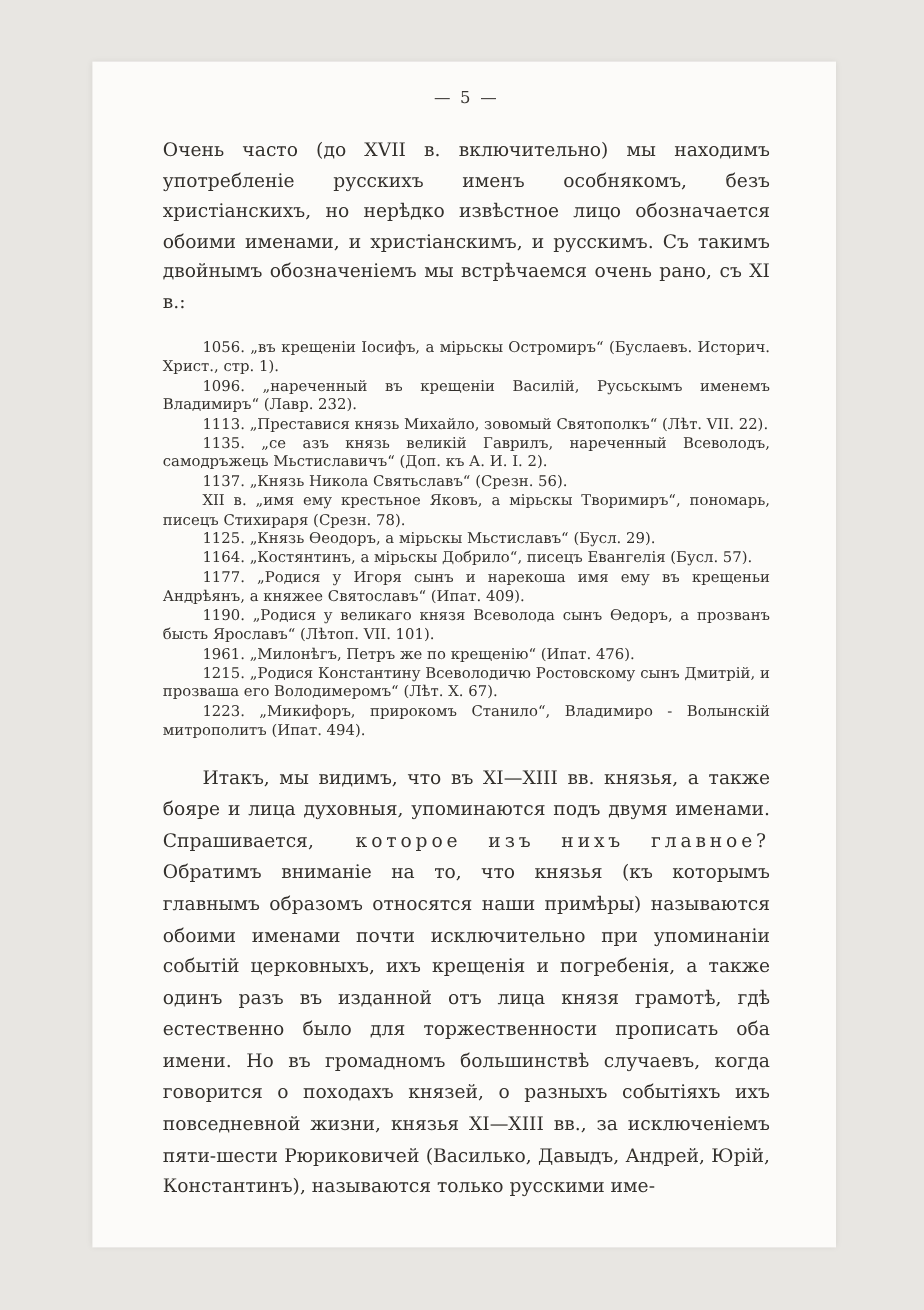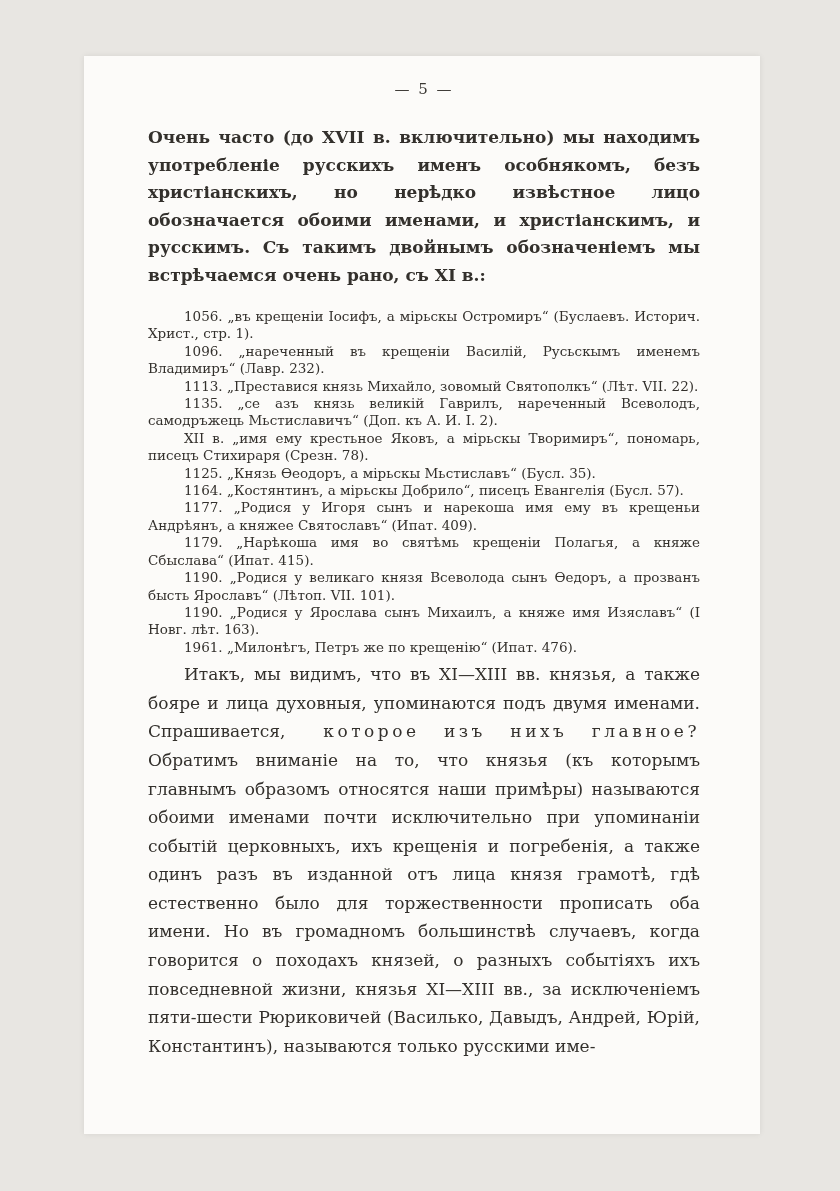--- a/index.html
+++ b/index.html
@@ -27,23 +27,22 @@
     font-size: 15px;
     letter-spacing: 2px;
     color: #3a3733;
     margin-bottom: 26px;
   }
   .intro {
     font-size: 17px;
     line-height: 27.5px;
     text-align: justify;
     margin-bottom: 19px;
-    font-weight: bold;
   }
-  .entries { margin-bottom: 4px; }
+  .entries { margin-bottom: 20px; }
   .entry {
     font-size: 13.5px;
     line-height: 17.4px;
     text-align: justify;
     text-indent: 36px;
   }
   .closing {
     font-size: 17px;
     line-height: 28.6px;
     text-align: justify;
@@ -63,26 +62,27 @@
 
     <div class="page-number">—  5  —</div>
 
     <p class="intro">Очень часто (до XVII в. включительно) мы находимъ употребленіе русскихъ именъ особнякомъ, безъ христіанскихъ, но нерѣдко извѣстное лицо обозначается обоими именами, и христіанскимъ, и русскимъ. Съ такимъ двойнымъ обозначеніемъ мы встрѣчаемся очень рано, съ XI в.:</p>
 
     <div class="entries">
       <p class="entry">1056. „въ крещеніи Іосифъ, а мірьскы Остромиръ“ (Буслаевъ. Историч. Христ., стр. 1).</p>
       <p class="entry">1096. „нареченный въ крещеніи Василій, Русьскымъ именемъ Владимиръ“ (Лавр. 232).</p>
       <p class="entry">1113. „Преставися князь Михайло, зовомый Святополкъ“ (Лѣт. VII. 22).</p>
       <p class="entry">1135. „се азъ князь великій Гаврилъ, нареченный Всеволодъ, самодръжець Мьстиславичъ“ (Доп. къ А. И. I. 2).</p>
+      <p class="entry">1137. „Князь Никола Святьславъ“ (Срезн. 56).</p>
       <p class="entry">XII в. „имя ему крестьное Яковъ, а мірьскы Творимиръ“, пономарь, писецъ Стихираря (Срезн. 78).</p>
-      <p class="entry">1125. „Князь Ѳеодоръ, а мірьскы Мьстиславъ“ (Бусл. 35).</p>
+      <p class="entry">1125. „Князь Ѳеодоръ, а мірьскы Мьстиславъ“ (Бусл. 29).</p>
       <p class="entry">1164. „Костянтинъ, а мірьскы Добрило“, писецъ Евангелія (Бусл. 57).</p>
       <p class="entry">1177. „Родися у Игоря сынъ и нарекоша имя ему въ крещеньи Андрѣянъ, а княжее Святославъ“ (Ипат. 409).</p>
-      <p class="entry">1179. „Нарѣкоша имя во святѣмь крещеніи Полагья, а княже Сбыслава“ (Ипат. 415).</p>
       <p class="entry">1190. „Родися у великаго князя Всеволода сынъ Ѳедоръ, а прозванъ бысть Ярославъ“ (Лѣтоп. VII. 101).</p>
-      <p class="entry">1190. „Родися у Ярослава сынъ Михаилъ, а княже имя Изяславъ“ (I Новг. лѣт. 163).</p>
       <p class="entry">1961. „Милонѣгъ, Петръ же по крещенію“ (Ипат. 476).</p>
+      <p class="entry">1215. „Родися Константину Всеволодичю Ростовскому сынъ Дмитрій, и прозваша его Володимеромъ“ (Лѣт. X. 67).</p>
+      <p class="entry">1223. „Микифоръ, прирокомъ Станило“, Владимиро - Волынскій митрополитъ (Ипат. 494).</p>
     </div>
 
     <p class="closing"><span>Итакъ, мы видимъ, что въ XI—XIII вв. князья, а также бояре и лица духовныя, упоминаются подъ двумя именами. Спрашивается, </span><span class="spaced">которое изъ нихъ главное?</span><span> Обратимъ вниманіе на то, что князья (къ которымъ главнымъ образомъ относятся наши примѣры) называются обоими именами почти исключительно при упоминаніи событій церковныхъ, ихъ крещенія и погребенія, а также одинъ разъ въ изданной отъ лица князя грамотѣ, гдѣ естественно было для торжественности прописать оба имени. Но въ громадномъ большинствѣ случаевъ, когда говорится о походахъ князей, о разныхъ событіяхъ ихъ повседневной жизни, князья XI—XIII вв., за исключеніемъ пяти-шести Рюриковичей (Василько, Давыдъ, Андрей, Юрій, Константинъ), называются только русскими име-</span></p>
 
   </div>
 </div>
 
 </body></html>

